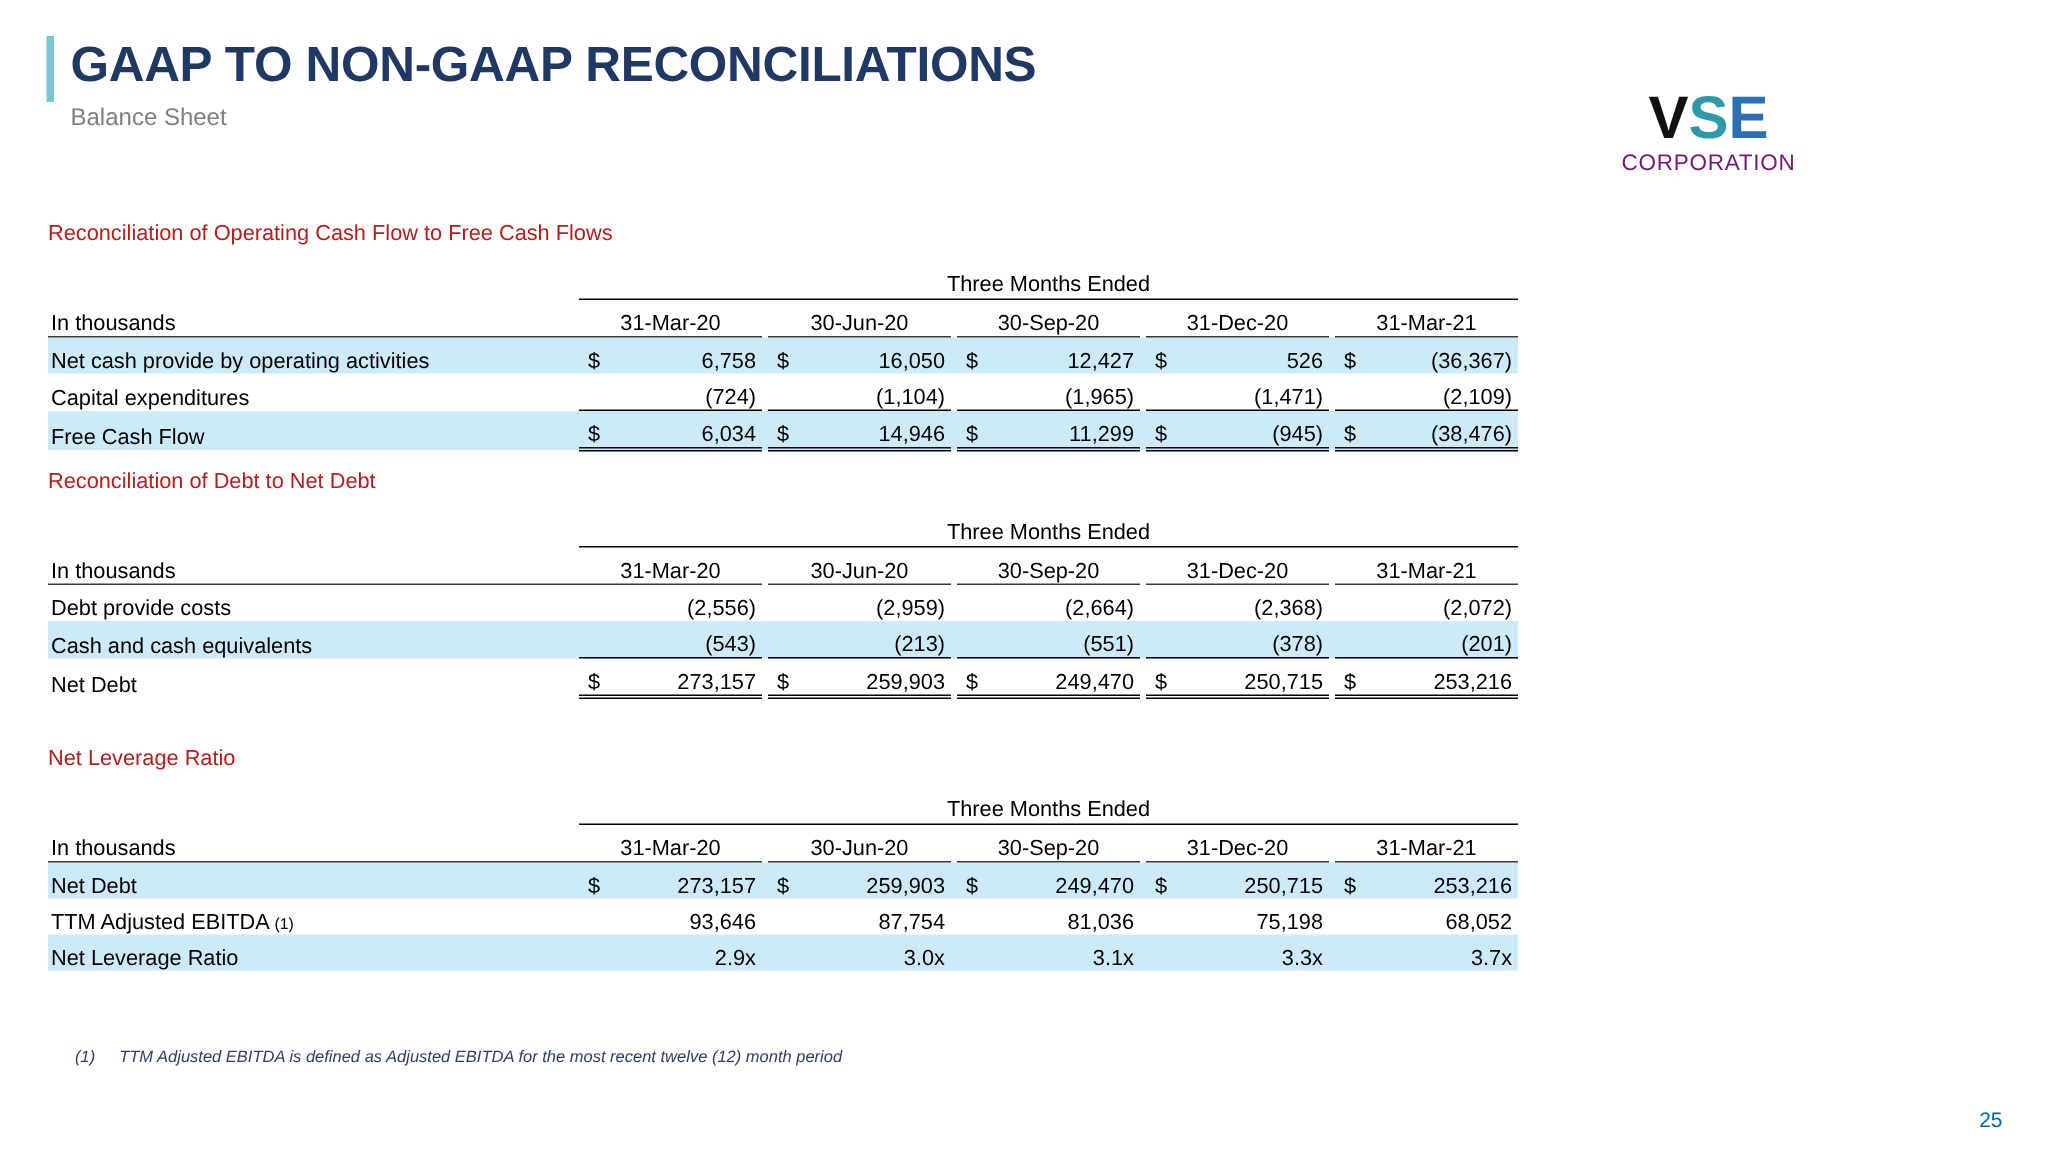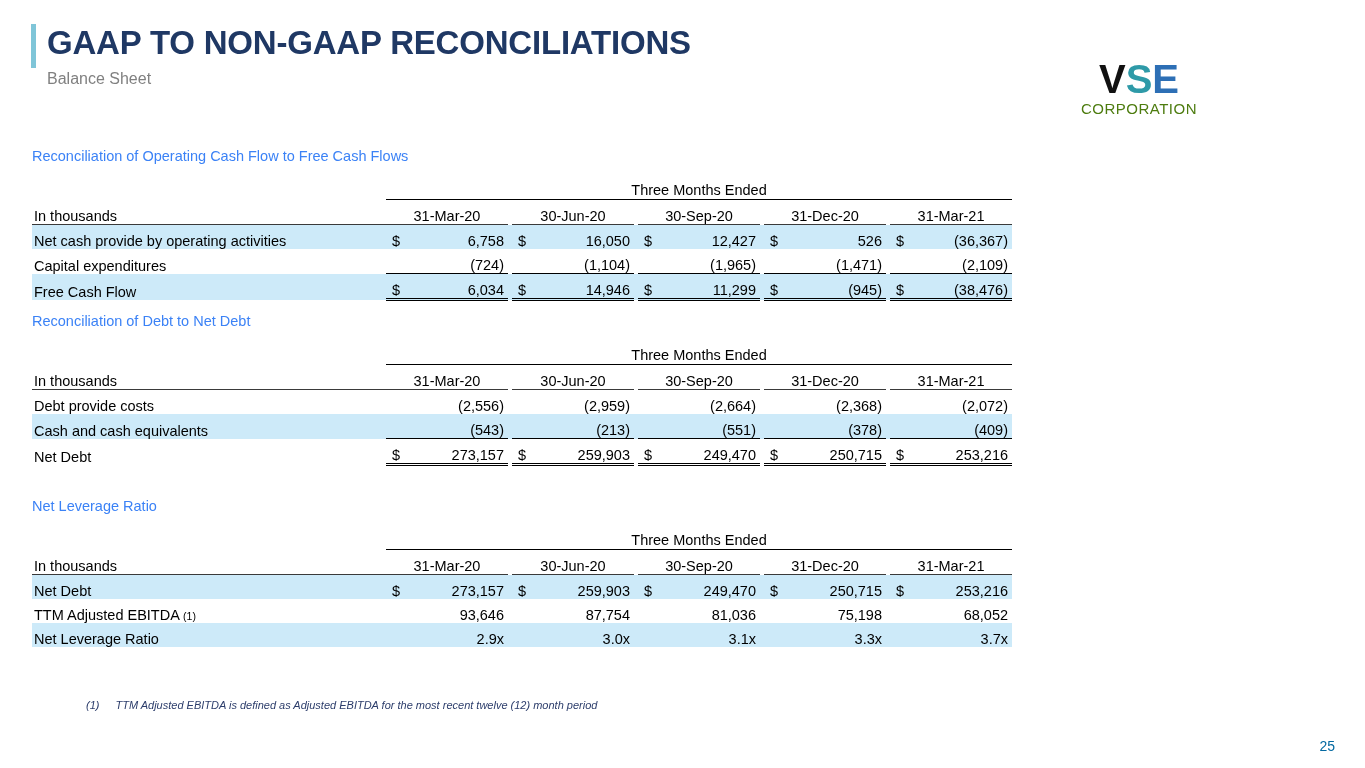--- a/index.html
+++ b/index.html
@@ -64,35 +64,35 @@
     font-weight: bold;
     line-height: 42px;
     letter-spacing: 0px;
     font-family: "Liberation Sans", sans-serif;
   }
   .logo-v { color: #111111; }
   .logo-s { color: #2e9aa8; }
   .logo-e { color: #2d6fb5; }
   .logo-word {
     font-size: 15px;
-    color: #4d7c0f;
+    color: #701a75;
     letter-spacing: 0.5px;
     line-height: 17px;
     font-family: "Liberation Sans", sans-serif;
   }
 
   
   .block {
     position: absolute;
     left: 32px;
     width: 964px;
   }
   .block-title {
     font-size: 14.5px;
-    color: #3b82f6;
+    color: #b91c1c;
     margin-bottom: 10px;
     white-space: nowrap;
   }
   table.fin {
     border-collapse: collapse;
     width: 964px;
     table-layout: fixed;
     font-size: 14.5px;
   }
   table.fin td {
@@ -144,21 +144,20 @@
 
   
   .footnote {
     position: absolute;
     left: 50px;
     top: 699px;
     font-size: 11px;
     font-style: italic;
     color: #2c3d6b;
     white-space: nowrap;
-    margin-left: 36px;
   }
   .footnote .fn-mark { margin-right: 16px; }
   .page-number {
     position: absolute;
     right: 30px;
     top: 738px;
     font-size: 14px;
     color: #0369a1;
   }
 </style>
@@ -329,21 +328,21 @@
           <td class="c-cur "></td>
           <td class="c-val ">(213)</td>
           <td></td>
           <td class="c-cur "></td>
           <td class="c-val ">(551)</td>
           <td></td>
           <td class="c-cur "></td>
           <td class="c-val ">(378)</td>
           <td></td>
           <td class="c-cur "></td>
-          <td class="c-val ">(409)</td>
+          <td class="c-val ">(201)</td>
         </tr>
         <tr class="">
           <td class="lbl">Net Debt</td>
           <td class="c-cur ruleTop dblBot">$</td>
           <td class="c-val ruleTop dblBot">273,157</td>
           <td></td>
           <td class="c-cur ruleTop dblBot">$</td>
           <td class="c-val ruleTop dblBot">259,903</td>
           <td></td>
           <td class="c-cur ruleTop dblBot">$</td>

